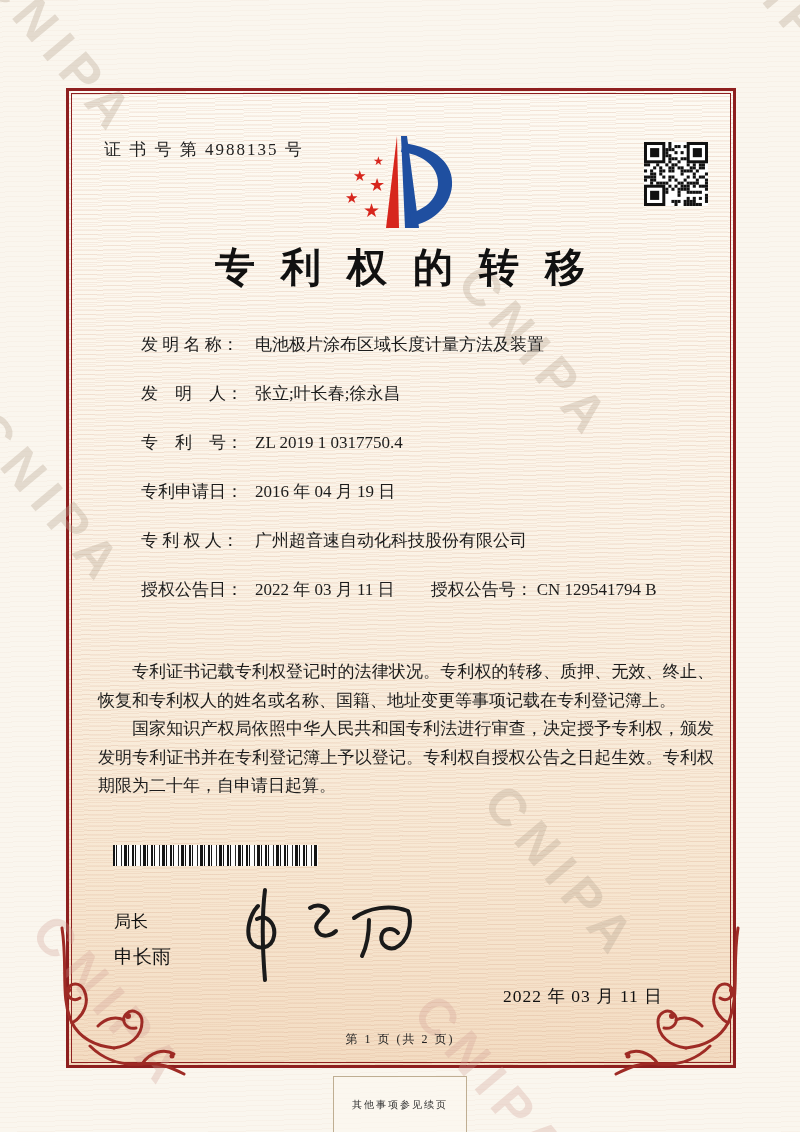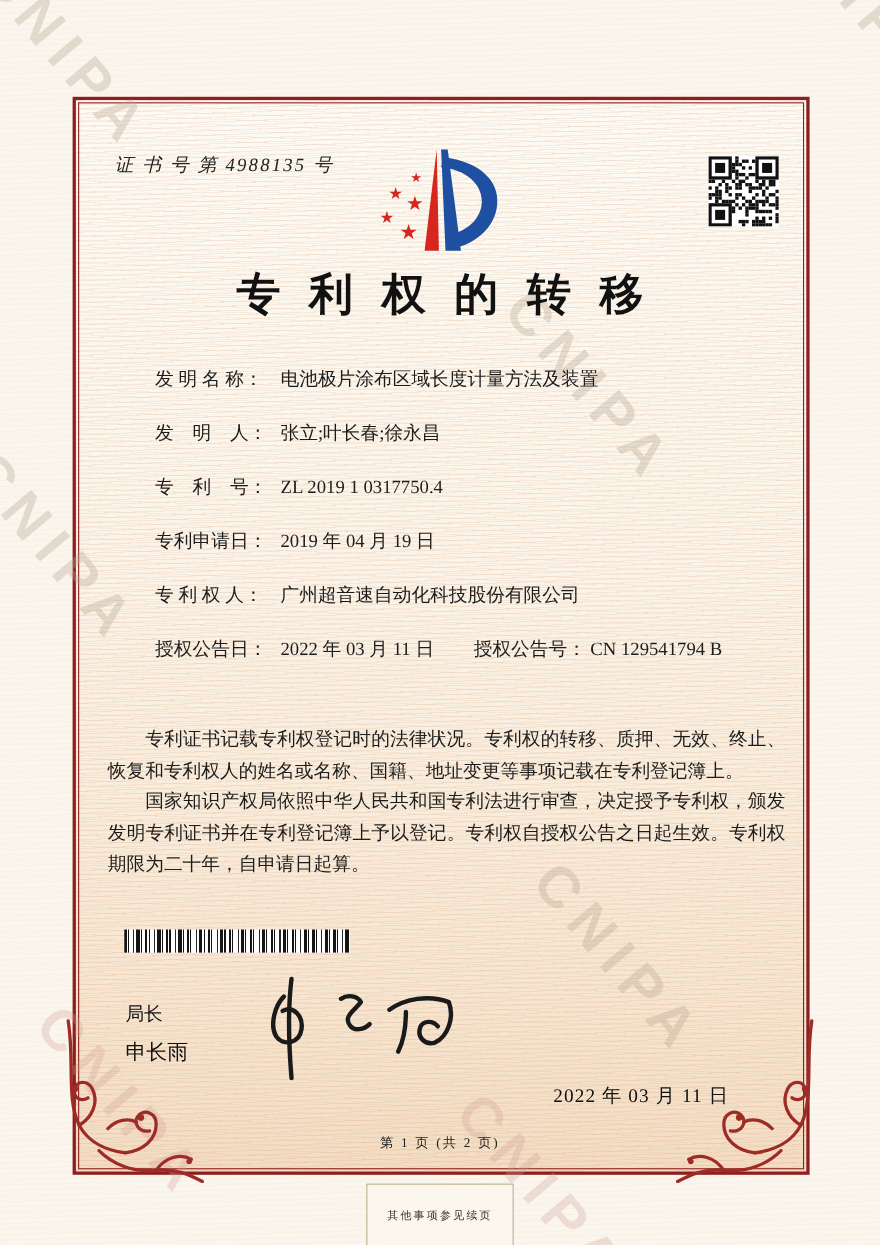--- a/index.html
+++ b/index.html
@@ -25,21 +25,21 @@
   
   .wm {
     position:absolute; z-index:2; font-family:"Liberation Sans","DejaVu Sans",sans-serif;
     font-weight:bold; font-size:52px; letter-spacing:10px;
     color:rgba(184,166,146,0.35); transform:rotate(50deg); white-space:nowrap;
     pointer-events:none;
   }
   .wm.pink { color:rgba(208,160,148,0.30); }
   
   .content { position:absolute; inset:0; z-index:3; }
-  .cert-no { position:absolute; left:104px; top:138px; font-size:17px; letter-spacing:2px; color:#222;font-style:italic; }
+  .cert-no { position:absolute; left:104px; top:138px; font-size:17px; letter-spacing:2px; color:#222; }
   .logo { position:absolute; left:341px; top:131px; width:120px; height:102px; }
   .qr { position:absolute; left:644px; top:142px; width:64px; height:64px; background:#fff; }
   .title {
     position:absolute; top:240px; left:0; width:100%; text-align:center;
     font-size:40px; font-weight:bold; color:#111; letter-spacing:26px; text-indent:26px;
   }
   
   .fields { position:absolute; left:104px; top:334px; width:560px; font-size:17px; color:#1c1c1c;margin-left:37px; }
   .frow { display:flex; margin-bottom:27px; line-height:22px; }
   .frow .lbl { width:114px; flex:none; }
@@ -278,21 +278,21 @@
       <div class="frow">
         <span class="lbl">发　明　人：</span>
         <span class="val">张立;叶长春;徐永昌</span>
       </div>
       <div class="frow">
         <span class="lbl">专　利　号：</span>
         <span class="val">ZL 2019 1 0317750.4</span>
       </div>
       <div class="frow">
         <span class="lbl">专利申请日：</span>
-        <span class="val">2019 年 04 月 19 日</span>
+        <span class="val">2016 年 04 月 19 日</span>
       </div>
       <div class="frow">
         <span class="lbl">专 利 权 人：</span>
         <span class="val">广州超音速自动化科技股份有限公司</span>
       </div>
       <div class="frow grant">
         <span class="lbl">授权公告日：</span>
         <span>2022 年 03 月 11 日</span>
         <span class="grant-group2">
           <span class="lbl">授权公告号：</span>

